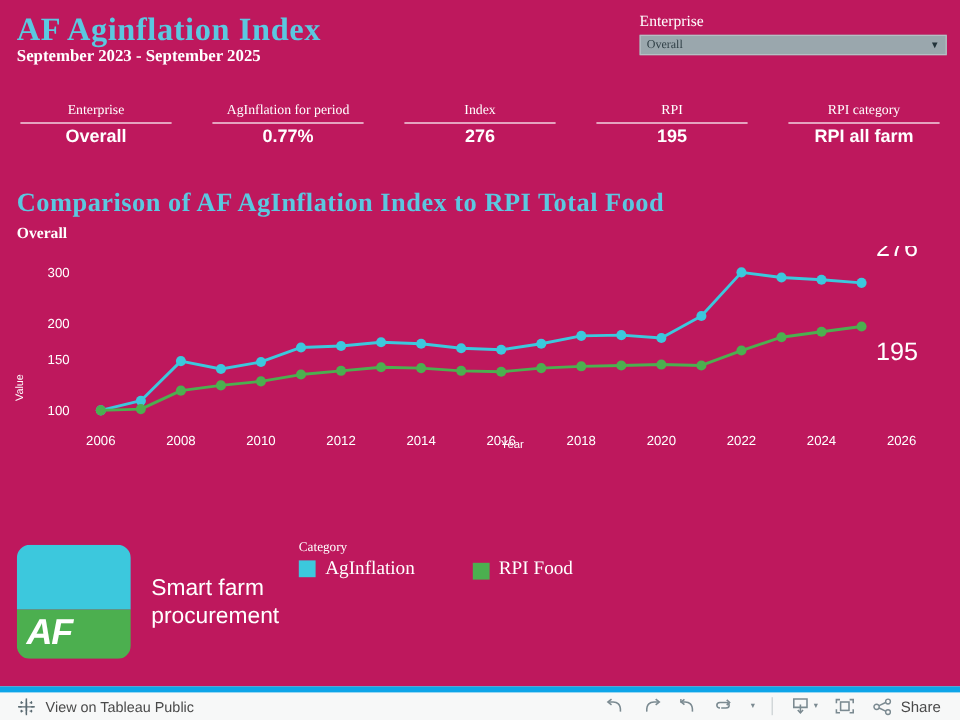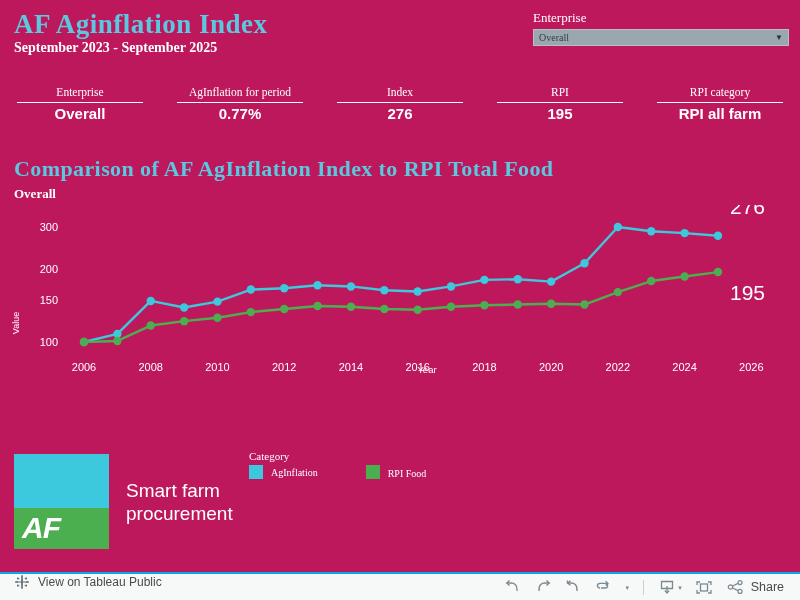--- a/index.html
+++ b/index.html
@@ -197,39 +197,40 @@
     display: flex;
     align-items: center;
   }
   .legend-item + .legend-item { margin-left: 48px; align-items: flex-end; }
   .legend-swatch {
     width: 14px;
     height: 14px;
   }
   .legend-label {
     font-family: "Liberation Serif", serif;
-    font-size: 10px;
+    font-size: 16px;
     color: #ffffff;
     margin-left: 8px;
     white-space: nowrap;
   }
 
   
   .logo-block {
     position: absolute;
     left: 14px;
     top: 454px;
     display: flex;
     align-items: center;
   }
   .logo-mark {
     width: 95px;
     height: 95px;
     position: relative;
     overflow: hidden;
+    border-radius: 11px;
   }
   .logo-top {
     position: absolute;
     left: 0; top: 0;
     width: 95px; height: 54px;
     background: #3cc8dd;
   }
   .logo-bottom {
     position: absolute;
     left: 0; top: 54px;
@@ -258,24 +259,24 @@
   }
 
   
   .toolbar {
     position: absolute;
     left: 0;
     top: 572px;
     width: 800px;
     height: 28px;
     background: #f7f8f8;
-    border-top: 2px solid #0ea5e9;
+    border-top: 5px solid #0ea5e9;
     box-sizing: border-box;
     display: flex;
-    align-items: flex-start;
+    align-items: center;
   }
   .tb-left {
     display: flex;
     align-items: center;
     padding-left: 14px;
   }
   .tb-left-label {
     font-family: "Liberation Sans", sans-serif;
     font-size: 12px;
     color: #4a4a4a;

